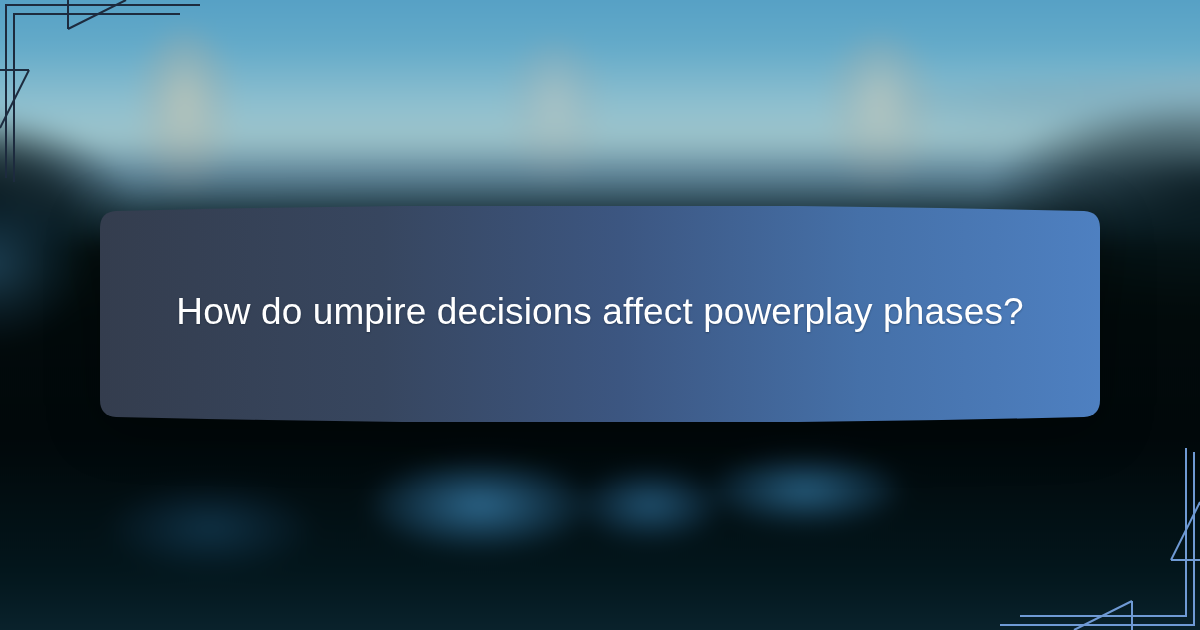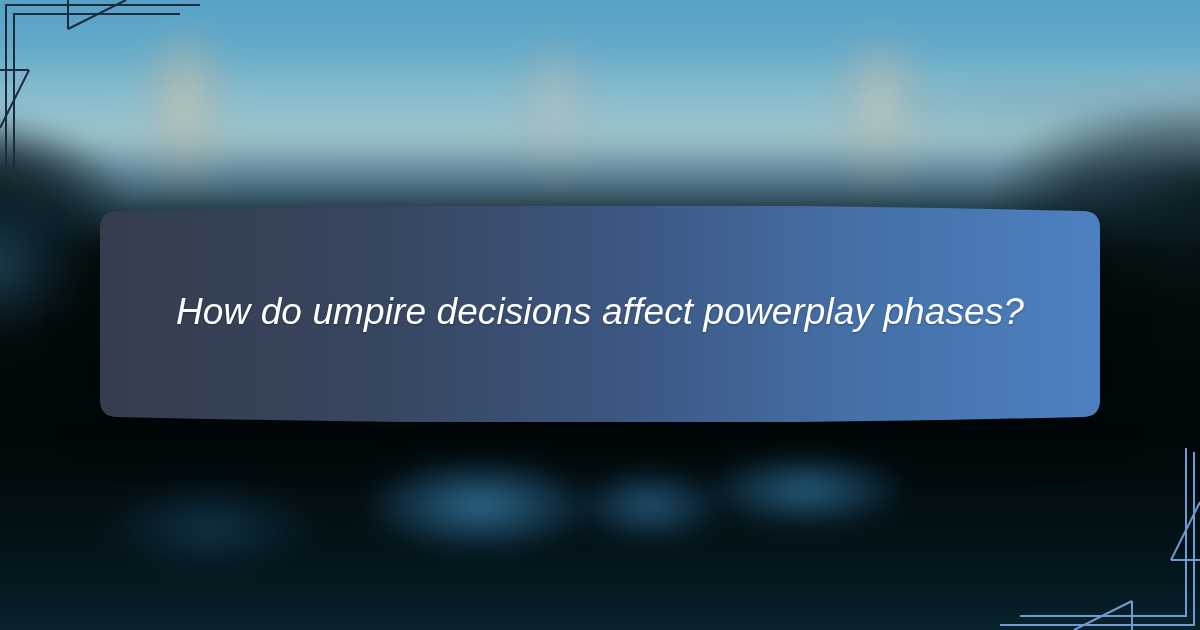--- a/index.html
+++ b/index.html
@@ -97,21 +97,21 @@
 
   
   .deco { position:absolute; overflow:visible; }
   .deco-tl { left:0; top:0; width:240px; height:220px; }
   .deco-br { right:0; bottom:0; width:240px; height:220px; }
 
   
   #card-wrap {
     position:absolute;
     left:100px; top:206px;
-    width:1000px; height:216px;font-style:italic;
+    width:1000px; height:216px;
   }
   #card-shape {
     position:absolute; inset:0;
     width:100%; height:100%;
     filter:drop-shadow(0 10px 26px rgba(0,0,0,.40));
   }
   #card-text {
     position:absolute;
     left:60px; right:60px; top:0; bottom:0;
     display:flex; align-items:center; justify-content:center;

